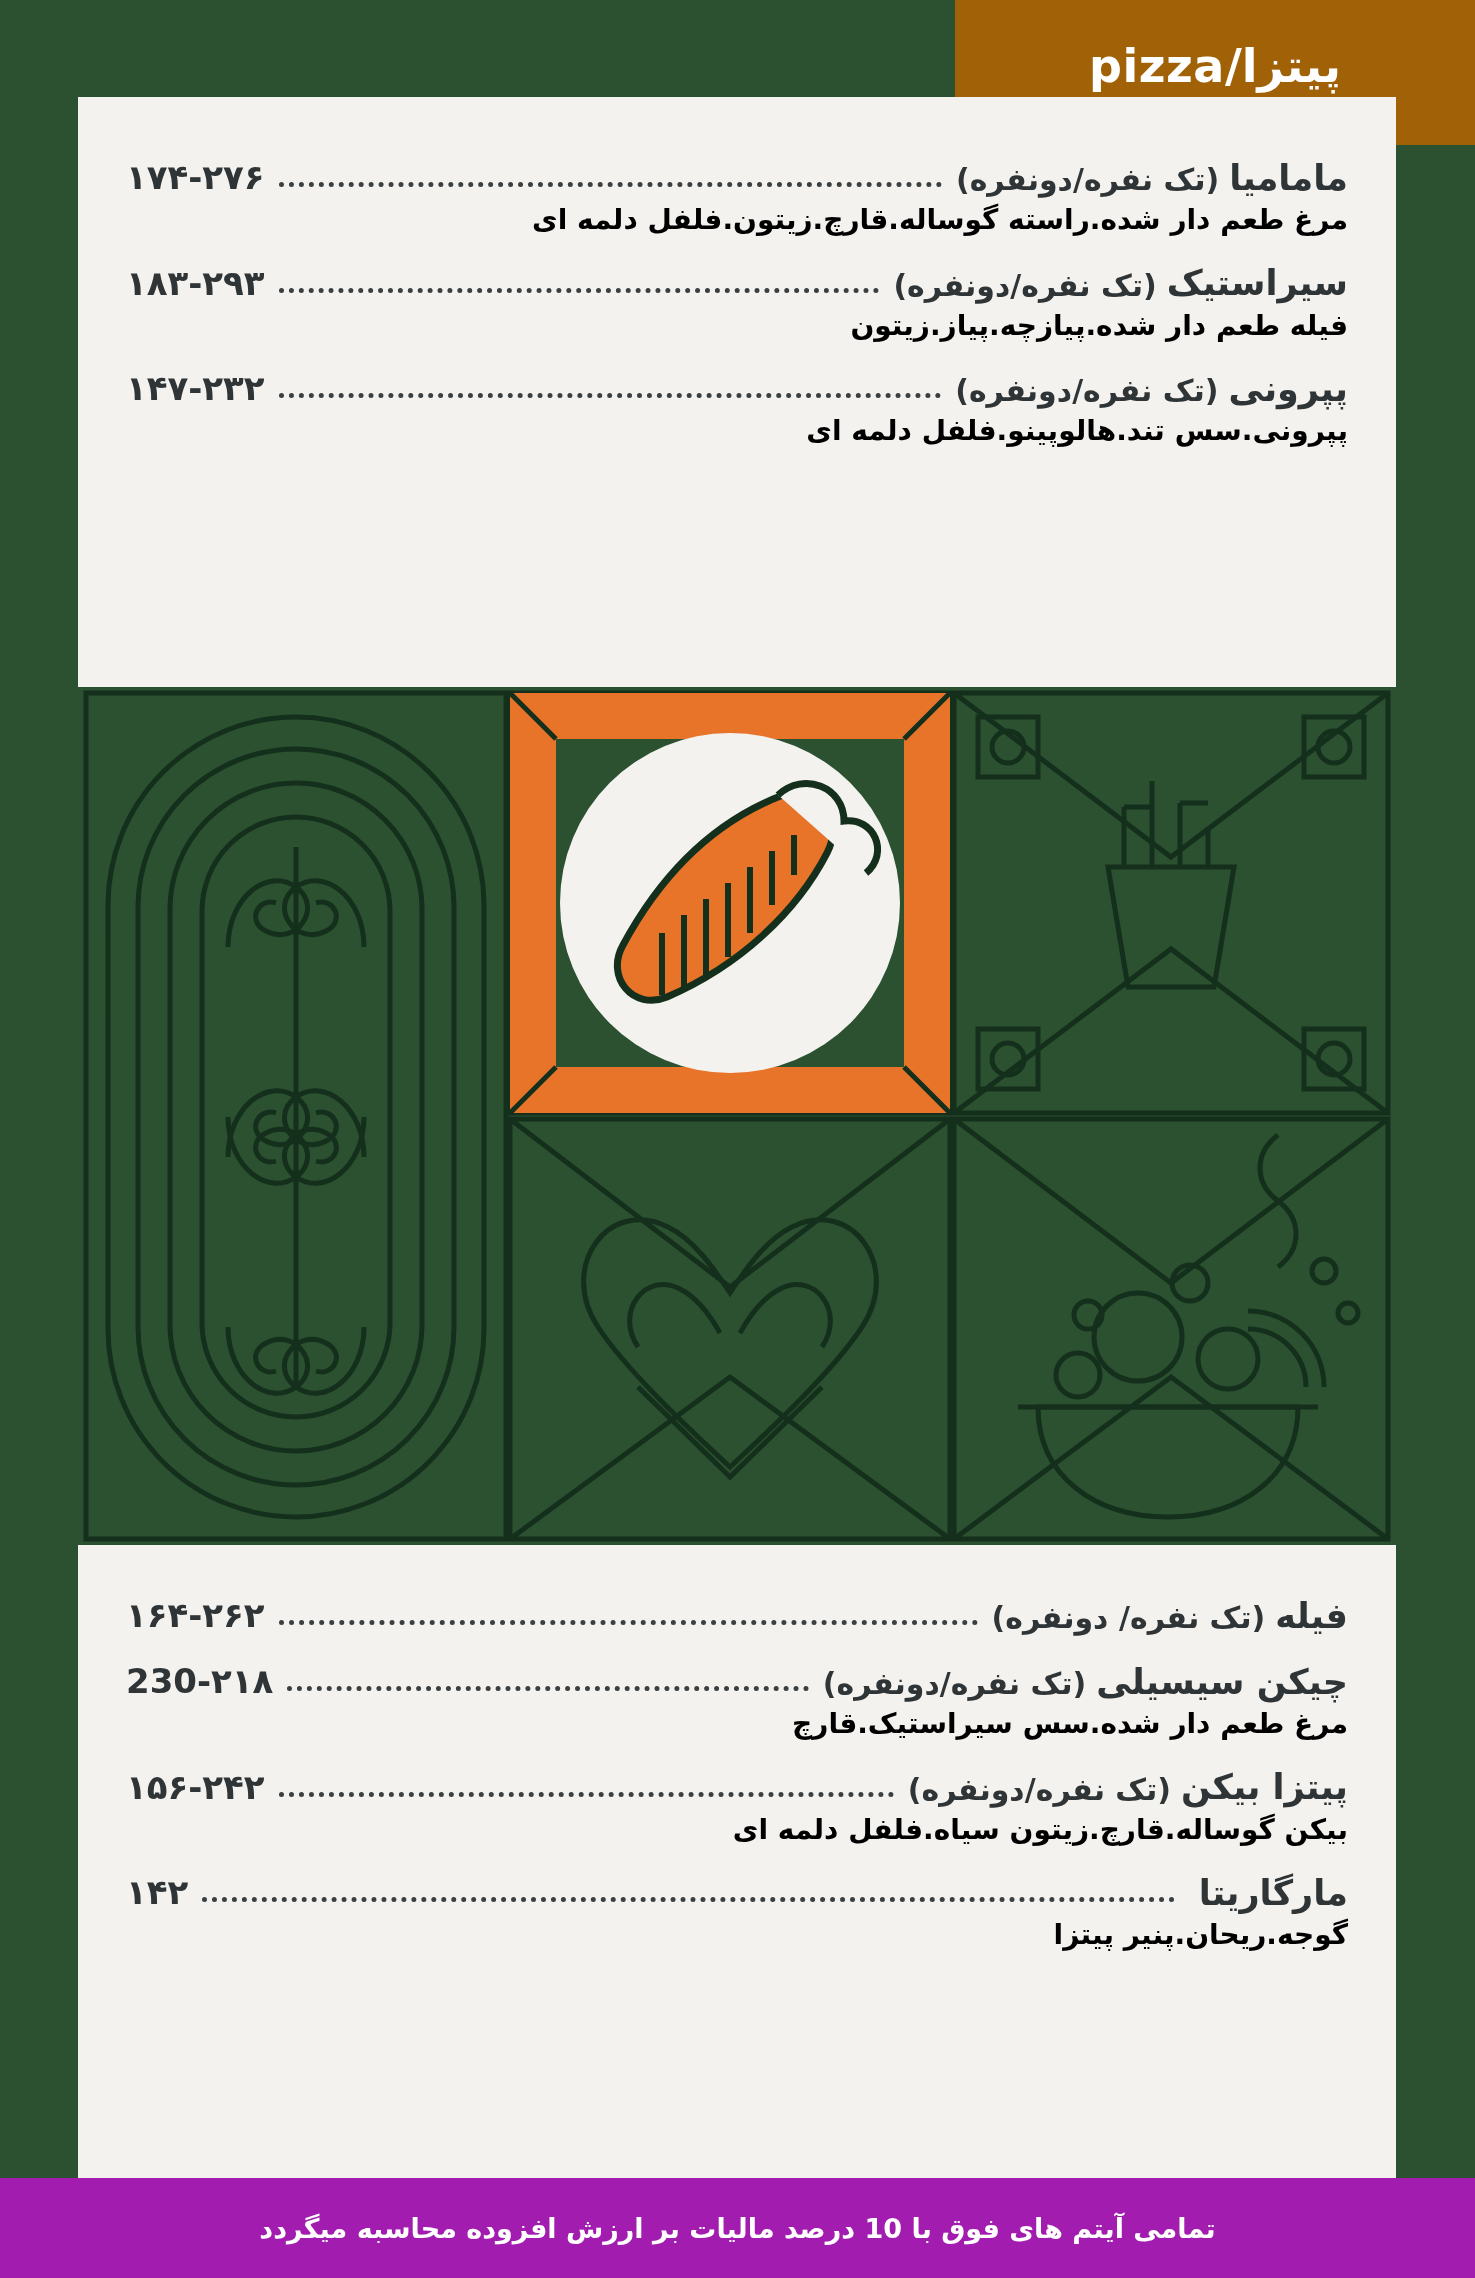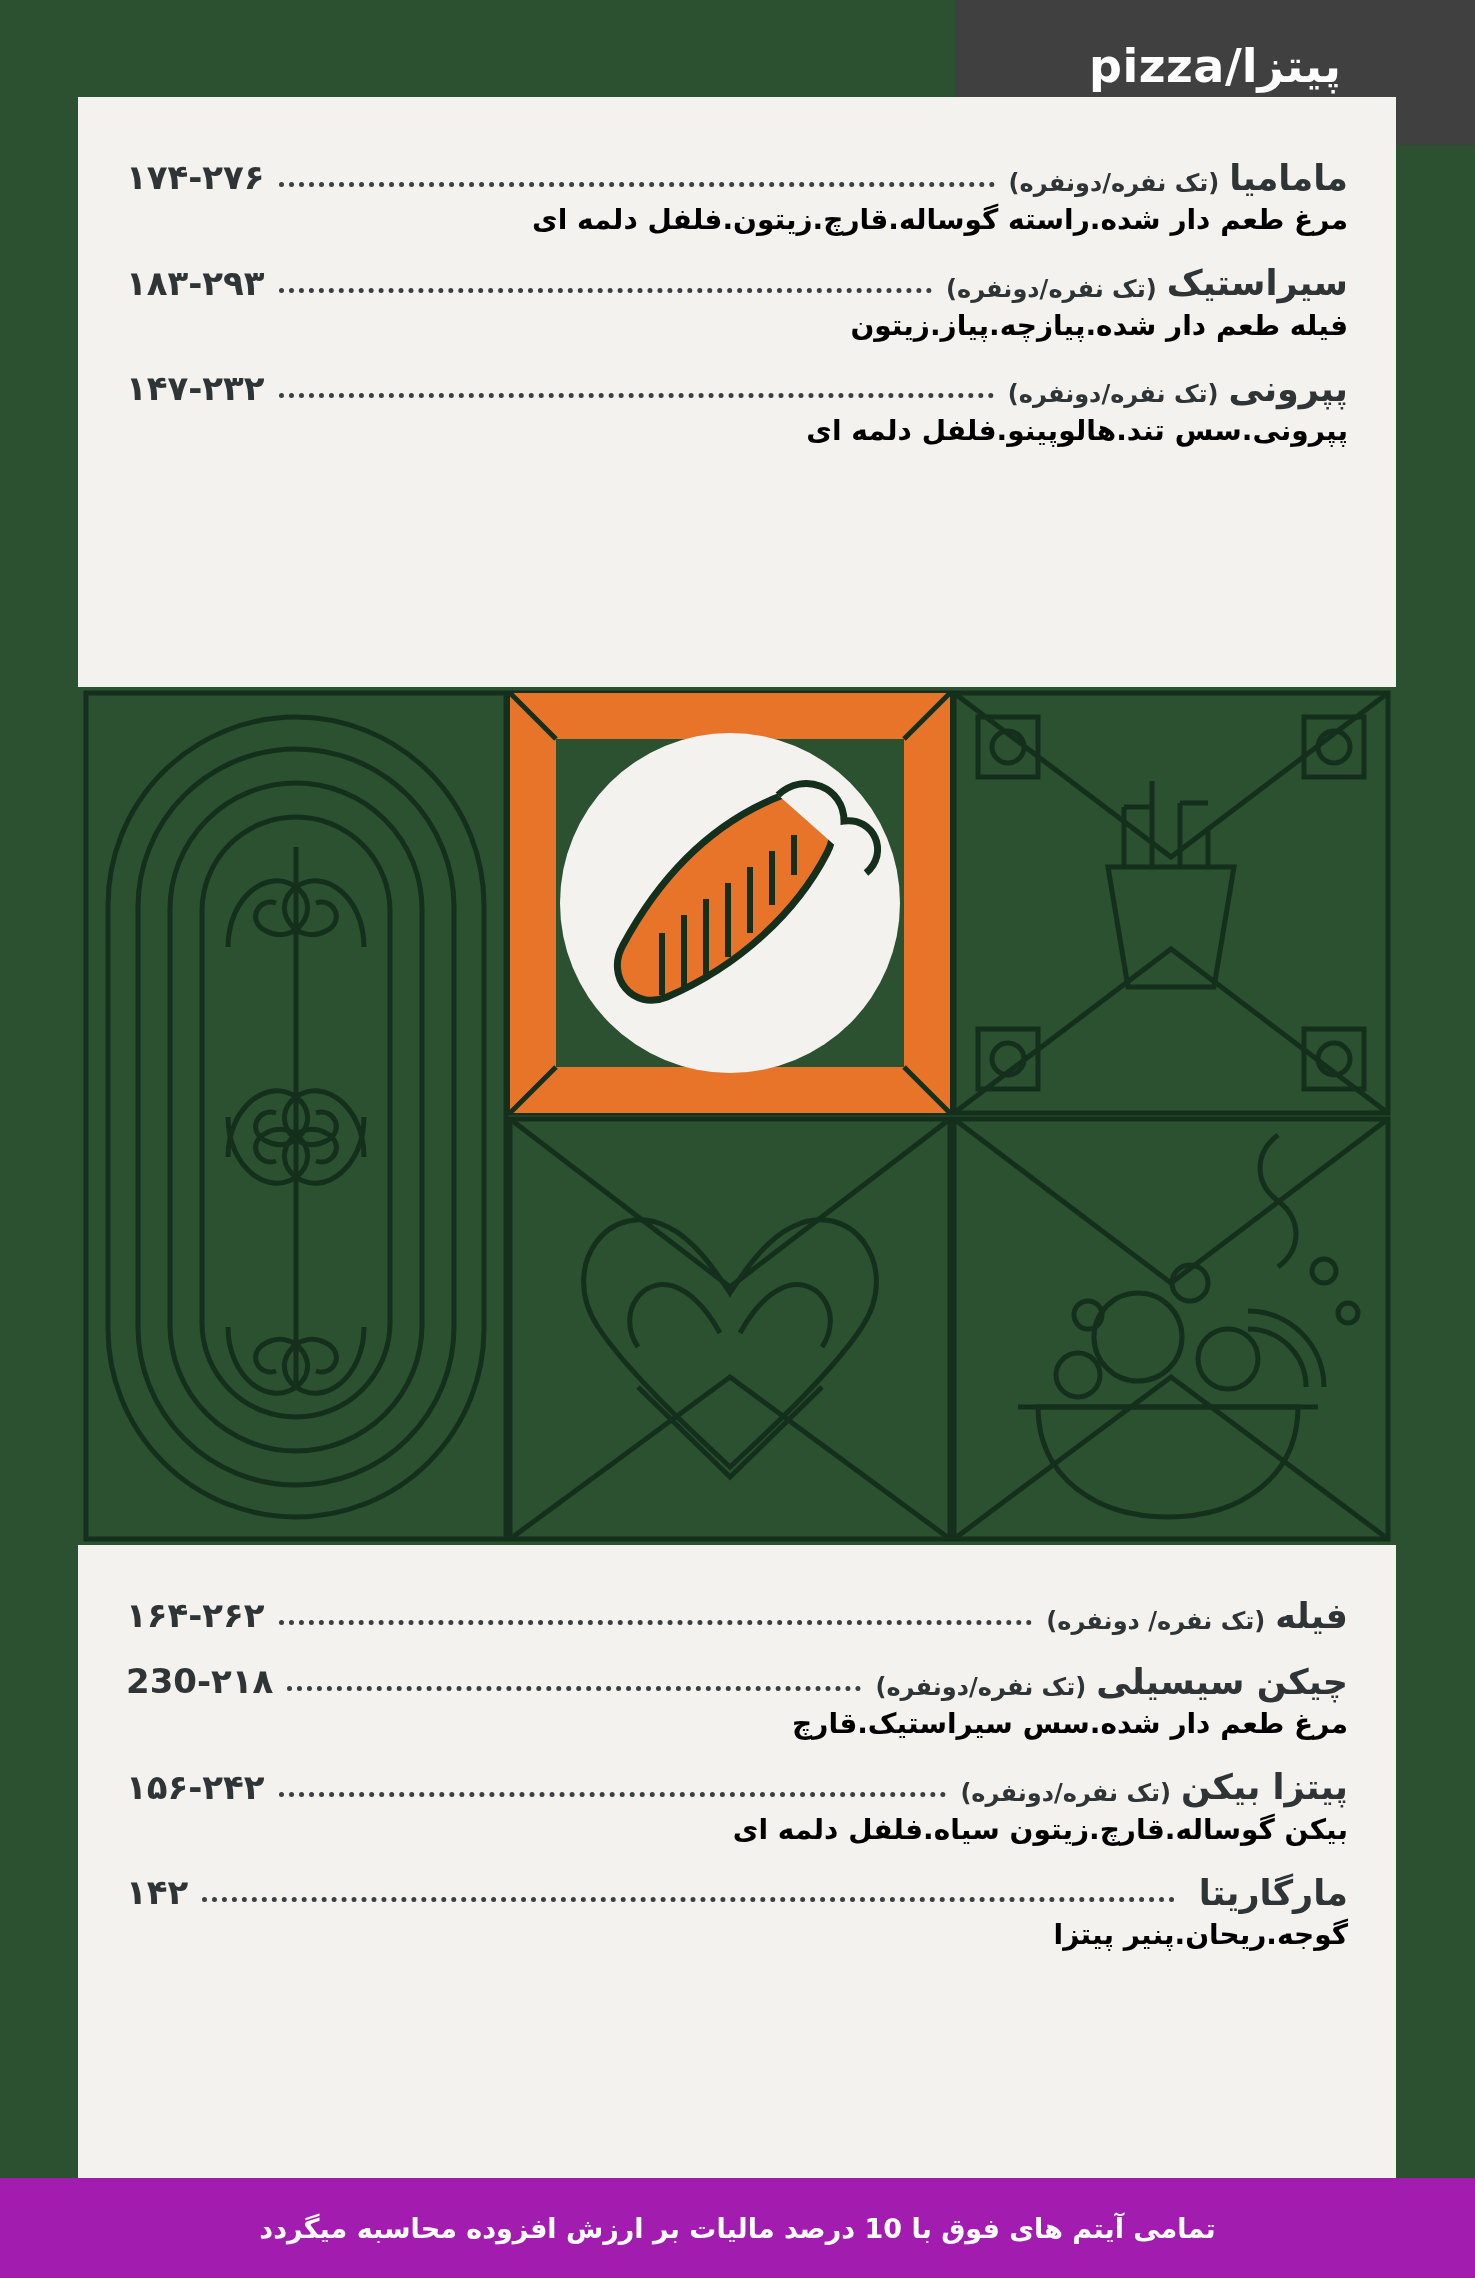--- a/index.html
+++ b/index.html
@@ -9,21 +9,21 @@
     font-family:"DejaVu Sans","Liberation Sans",sans-serif;
     overflow:hidden;
     position:relative;
   }
   .page{position:absolute;inset:0;}
 
   
   .header-tab{
     position:absolute;top:0;right:0;
     width:520px;height:145px;
-    background:#404040;
+    background:#a16207;
     display:flex;align-items:center;justify-content:center;
     box-sizing:border-box;
     padding-bottom:14px;
   }
   .header-tab .title{
     color:#ffffff;
     font-size:46px;
     font-weight:bold;
     letter-spacing:0.5px;
     direction:rtl;
@@ -49,21 +49,21 @@
     width:100%;
   }
   .name{
     color:#2f3436;
     font-size:35px;
     font-weight:bold;
     white-space:nowrap;
     line-height:1.1;
   }
   .portion{
-    font-size:24px;
+    font-size:30px;
     font-weight:bold;
     color:#2f3436;
     margin-right:10px;
     white-space:nowrap;
   }
   .dots{
     flex:1;
     border-bottom:5px dotted #3a3f41;
     margin:0 14px 10px 14px;
     height:1px;

